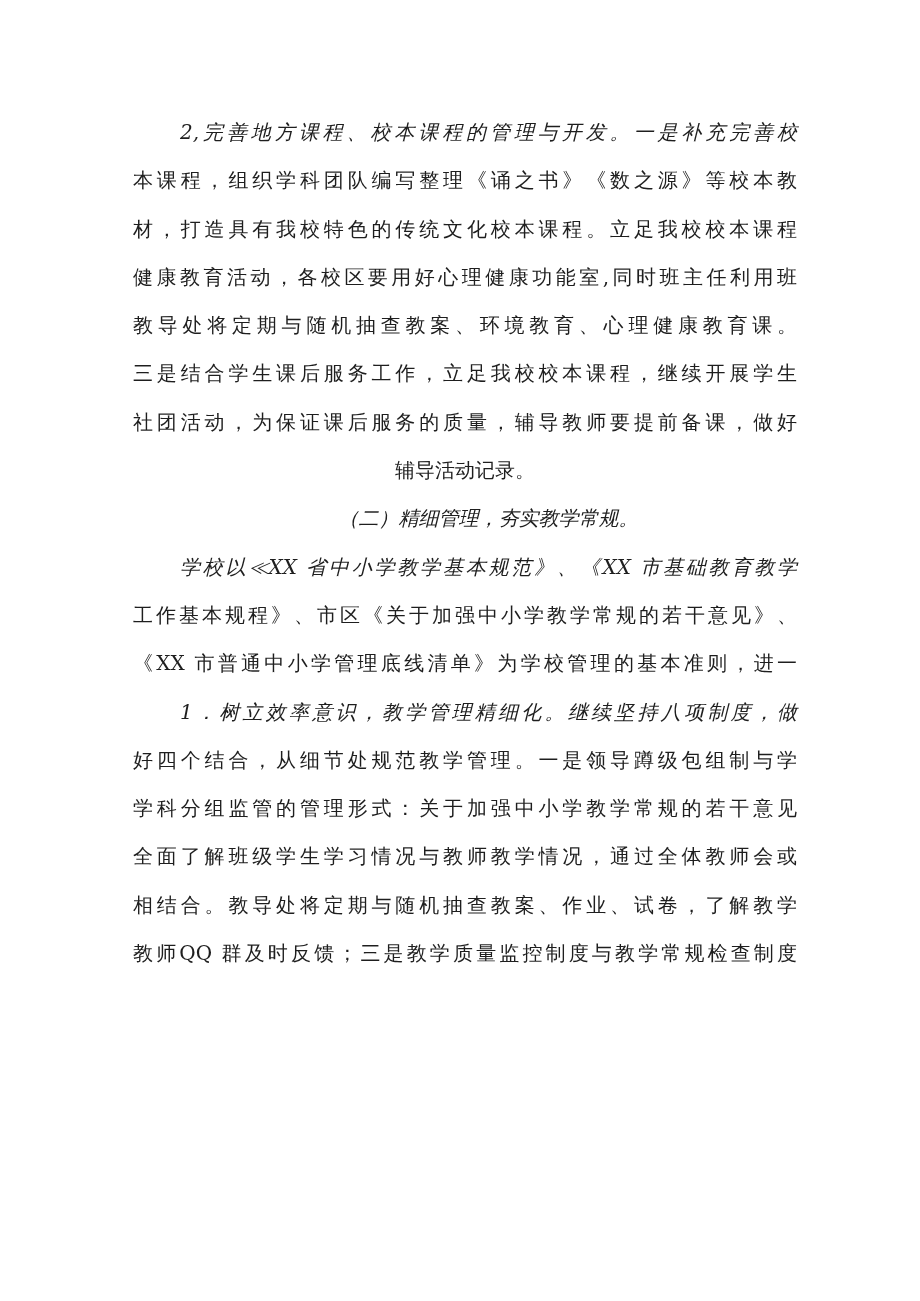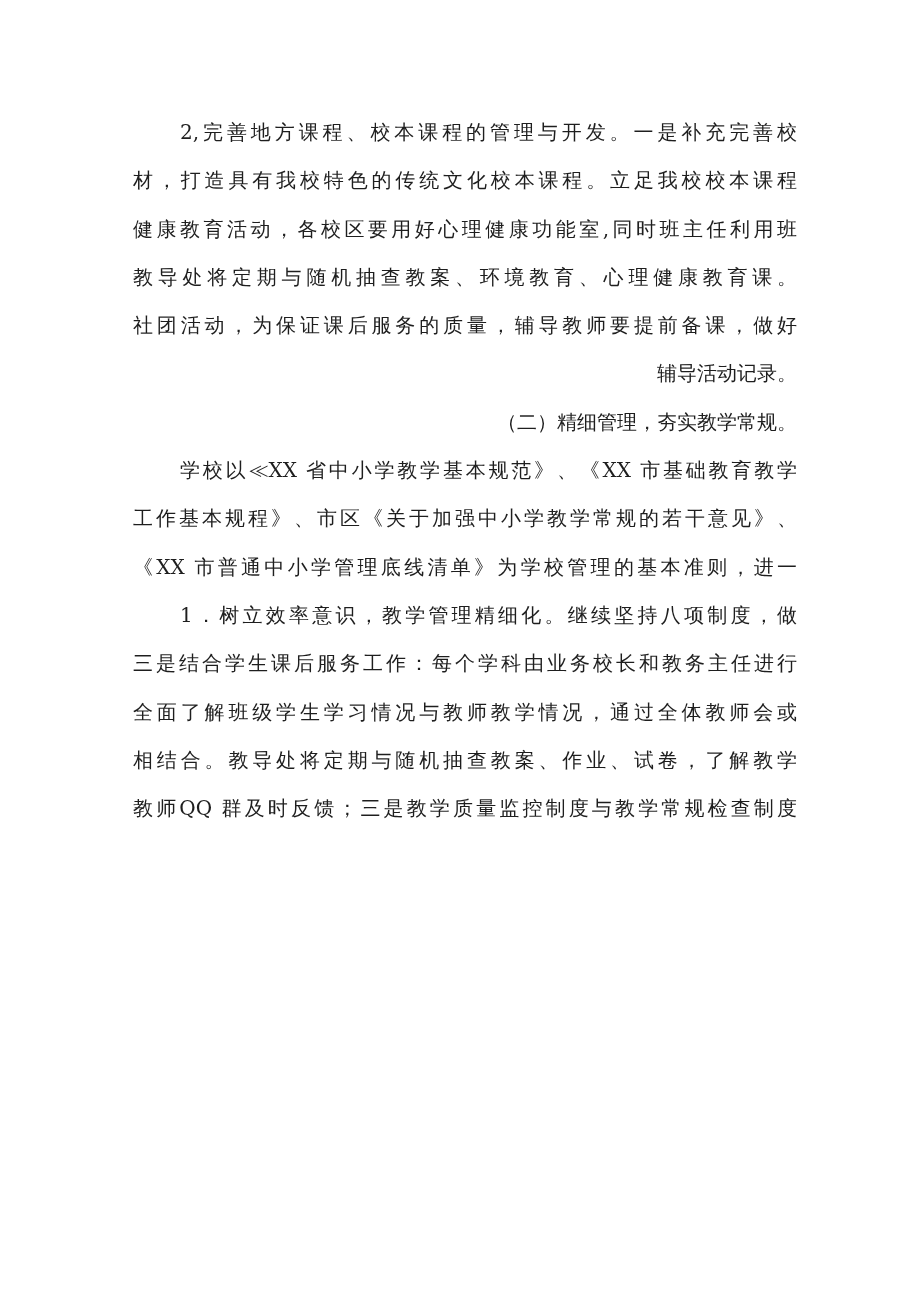--- a/index.html
+++ b/index.html
@@ -36,44 +36,48 @@
       white-space: nowrap;
       overflow: visible;
     }
     .ln.full {
       text-align: justify;
       text-align-last: justify;
       white-space: normal;
     }
     .ln.indent {
       padding-left: 47px;
+      font-style: italic;
     }
     .ln.last {
-      text-align: right;
+      text-align: center;
     }
   </style>
 </head>
 <body>
 
 <div class="page">
   <div class="text-block">
 
     <div class="ln full indent">2,完善地方课程、校本课程的管理与开发。一是补充完善校</div>
+    <div class="ln full">本课程，组织学科团队编写整理《诵之书》《数之源》等校本教</div>
     <div class="ln full">材，打造具有我校特色的传统文化校本课程。立足我校校本课程</div>
     <div class="ln full">健康教育活动，各校区要用好心理健康功能室,同时班主任利用班</div>
     <div class="ln full">教导处将定期与随机抽查教案、环境教育、心理健康教育课。</div>
+    <div class="ln full">三是结合学生课后服务工作，立足我校校本课程，继续开展学生</div>
     <div class="ln full">社团活动，为保证课后服务的质量，辅导教师要提前备课，做好</div>
     <div class="ln last">辅导活动记录。</div>
 
     <div class="ln last indent">（二）精细管理，夯实教学常规。</div>
 
     <div class="ln full indent">学校以≪XX 省中小学教学基本规范》、《XX 市基础教育教学</div>
     <div class="ln full">工作基本规程》、市区《关于加强中小学教学常规的若干意见》、</div>
     <div class="ln full">《XX 市普通中小学管理底线清单》为学校管理的基本准则，进一</div>
 
     <div class="ln full indent">1．树立效率意识，教学管理精细化。继续坚持八项制度，做</div>
-    <div class="ln full">三是结合学生课后服务工作：每个学科由业务校长和教务主任进行</div>
+    <div class="ln full">好四个结合，从细节处规范教学管理。一是领导蹲级包组制与学</div>
+    <div class="ln full">学科分组监管的管理形式：关于加强中小学教学常规的若干意见</div>
     <div class="ln full">全面了解班级学生学习情况与教师教学情况，通过全体教师会或</div>
     <div class="ln full">相结合。教导处将定期与随机抽查教案、作业、试卷，了解教学</div>
     <div class="ln full">教师QQ 群及时反馈；三是教学质量监控制度与教学常规检查制度</div>
 
   </div>
 </div>
 
 </body></html>

